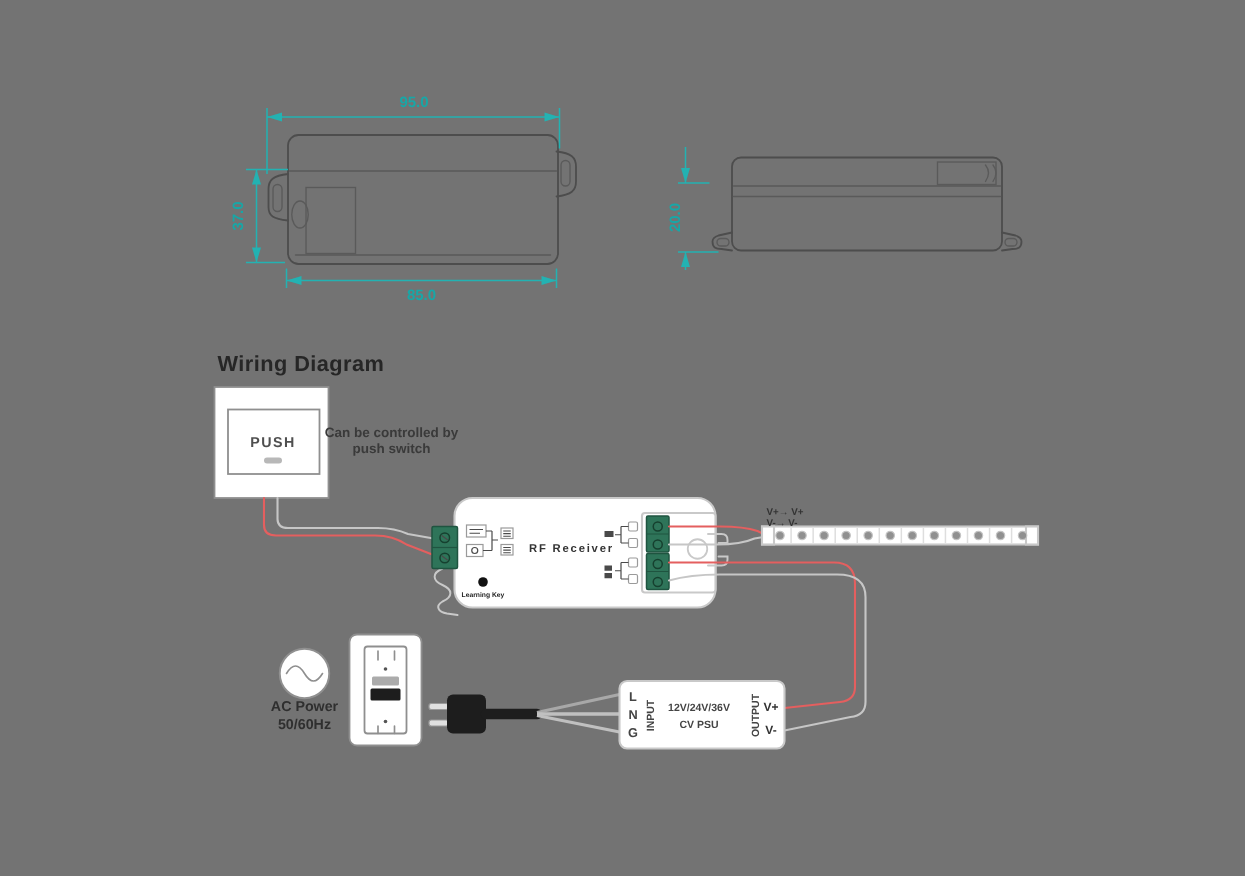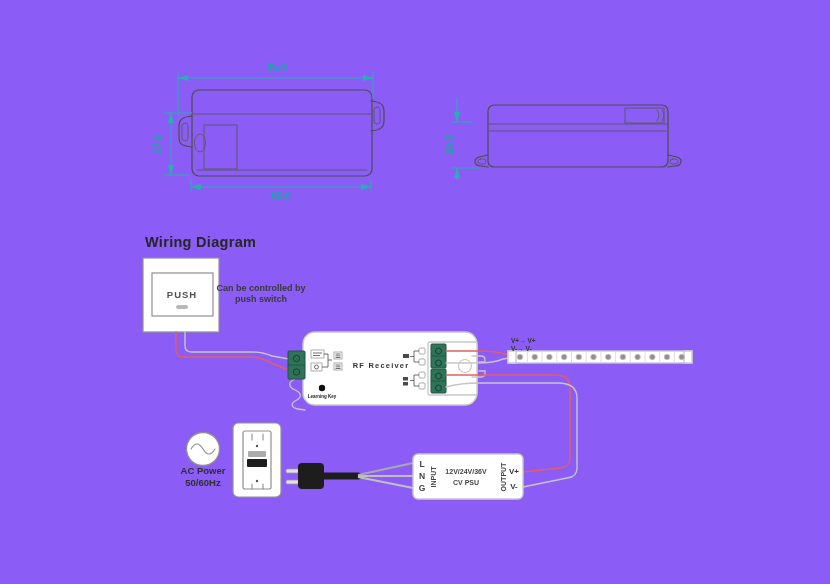--- a/index.html
+++ b/index.html
@@ -1,16 +1,16 @@
 <!DOCTYPE html>
 <html><head>
 <meta charset="utf-8">
 <style>
   html,body{margin:0;padding:0;background:#ffffff;}
-  .page{position:relative;width:830px;height:584px;background:#8b5cf6;overflow:hidden;
+  .page{position:relative;width:830px;height:584px;background:#737373;overflow:hidden;
         font-family:"Liberation Sans",sans-serif;}
   svg text{font-family:"Liberation Sans",sans-serif;}
   
   .dk{stroke:#4d4d4d;stroke-width:1.2;fill:none;stroke-linejoin:round;stroke-linecap:round;}
   .dkthin{stroke:#5a5a5a;stroke-width:0.9;fill:none;stroke-linecap:round;}
   .gray{stroke:#8f8f8f;fill:#fff;stroke-width:1.2;}
   .grayln{stroke:#8f8f8f;fill:none;stroke-width:1.1;stroke-linecap:round;}
   .lt{stroke:#c9c9c9;fill:#ffffff;stroke-width:1.4;}
   .ltln{stroke:#c9c9c9;fill:none;stroke-width:1.3;stroke-linecap:round;}
   .dim{stroke:#23b2b2;stroke-width:1;fill:none;}

